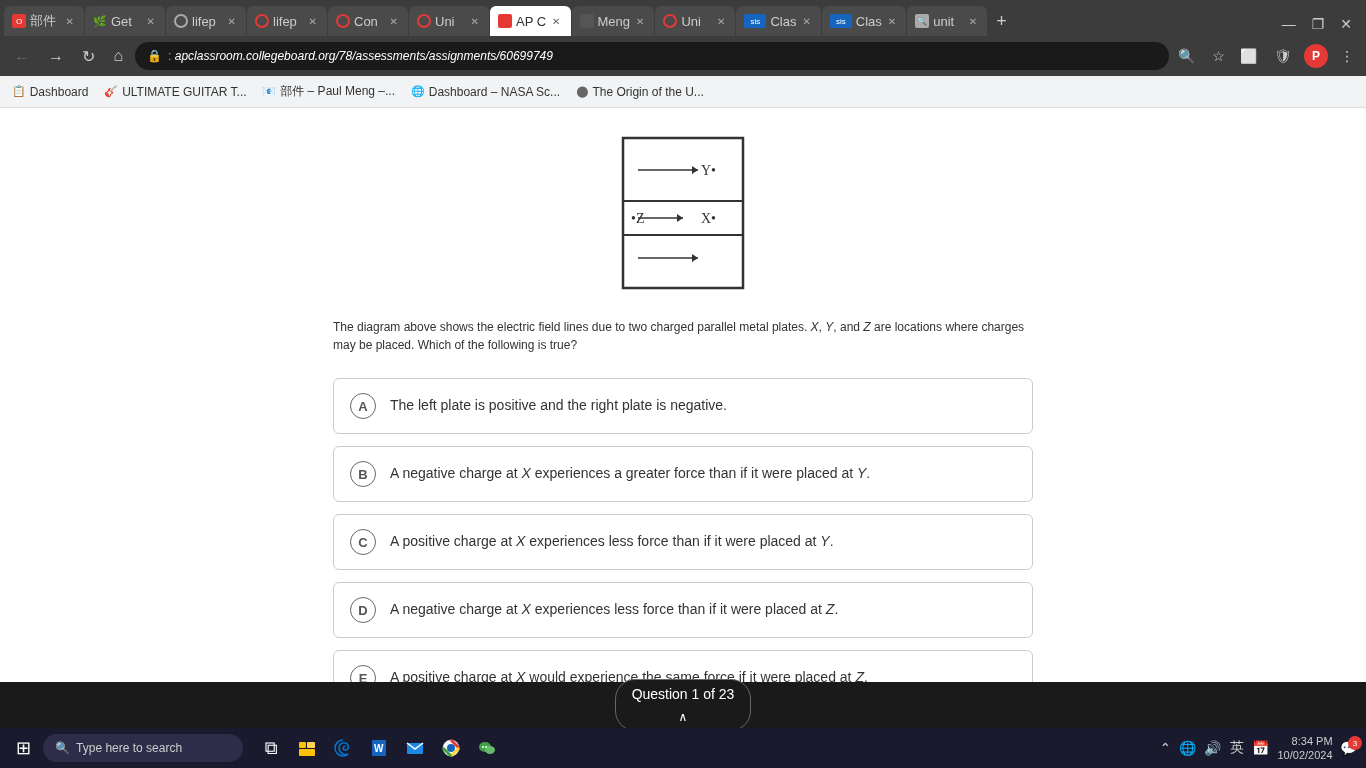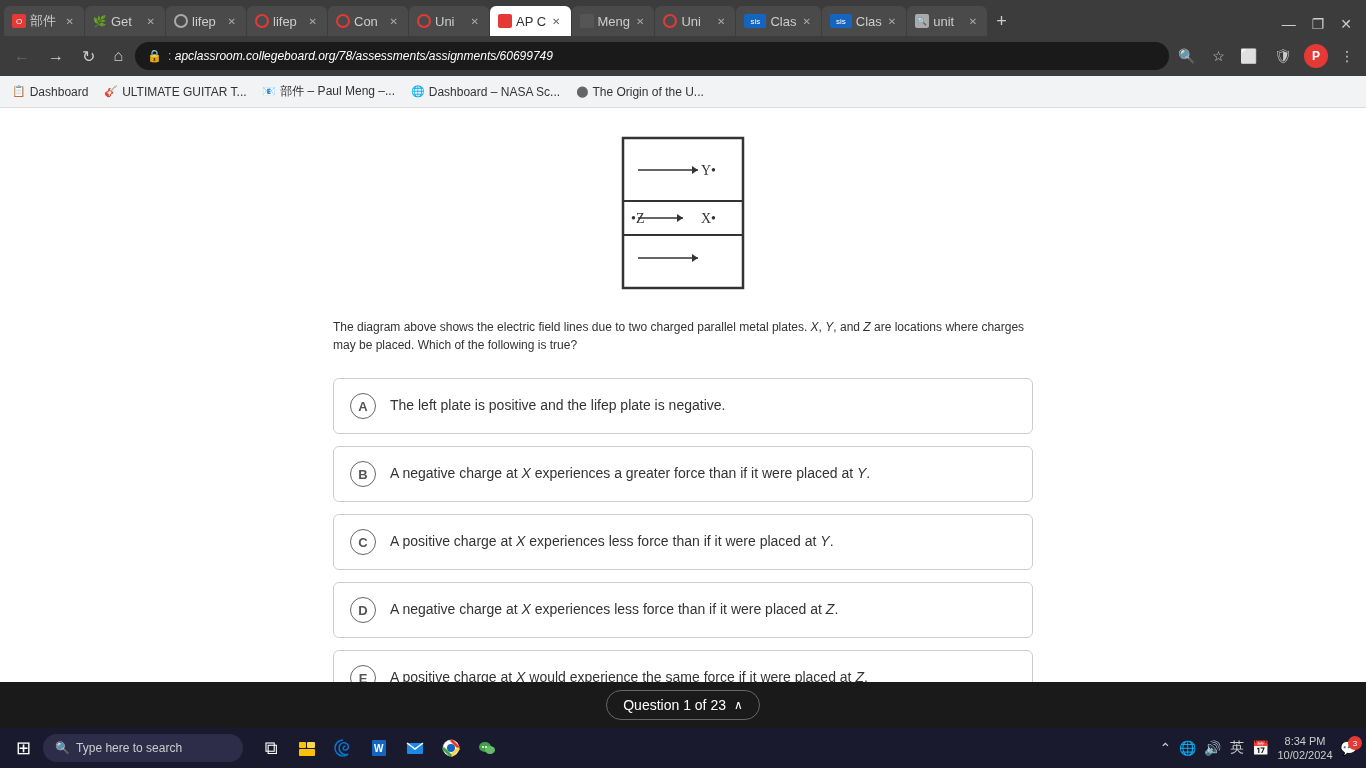--- a/index.html
+++ b/index.html
@@ -179,20 +179,21 @@
     .question-badge {
       background: #1a1a1a;
       border: 1.5px solid #666;
       border-radius: 20px;
       padding: 6px 16px;
       color: #fff;
       font-size: 14px;
       display: flex;
       align-items: center;
       gap: 8px;
+      flex-direction: column;
     }
     .chevron-up { color: #fff; font-size: 12px; }
 
     
     .taskbar {
       background: #1a1a2e;
       height: 40px;
       display: flex;
       align-items: center;
       padding: 0 8px;
@@ -239,21 +240,21 @@
       font-size: 18px;
     }
     .taskbar-right {
       margin-left: auto;
       display: flex;
       align-items: center;
       gap: 8px;
       color: #ccc;
       font-size: 11px;
     }
-    .taskbar-time { text-align: center; line-height: 1.3; }
+    .taskbar-time { text-align: right; line-height: 1.3; }
     .taskbar-icon { font-size: 14px; cursor: pointer; }
     .taskbar-notification {
       position: relative;
     }
     .notif-badge {
       position: absolute;
       top: -4px; right: -4px;
       background: #e53935;
       color: #fff;
       font-size: 8px;
@@ -475,21 +476,21 @@
         </svg>
       </div>
 
       <p class="question-text">
         The diagram above shows the electric field lines due to two charged parallel metal plates.
         <em>X</em>, <em>Y</em>, and <em>Z</em> are locations where charges may be placed. Which of the following is true?
       </p>
 
       <div class="answer-option">
         <div class="option-circle">A</div>
-        <span class="option-text">The left plate is positive and the lifep plate is negative.</span>
+        <span class="option-text">The left plate is positive and the right plate is negative.</span>
       </div>
 
       <div class="answer-option">
         <div class="option-circle">B</div>
         <span class="option-text">A negative charge at <em>X</em> experiences a greater force than if it were placed at <em>Y</em>.</span>
       </div>
 
       <div class="answer-option">
         <div class="option-circle">C</div>
         <span class="option-text">A positive charge at <em>X</em> experiences less force than if it were placed at <em>Y</em>.</span>

